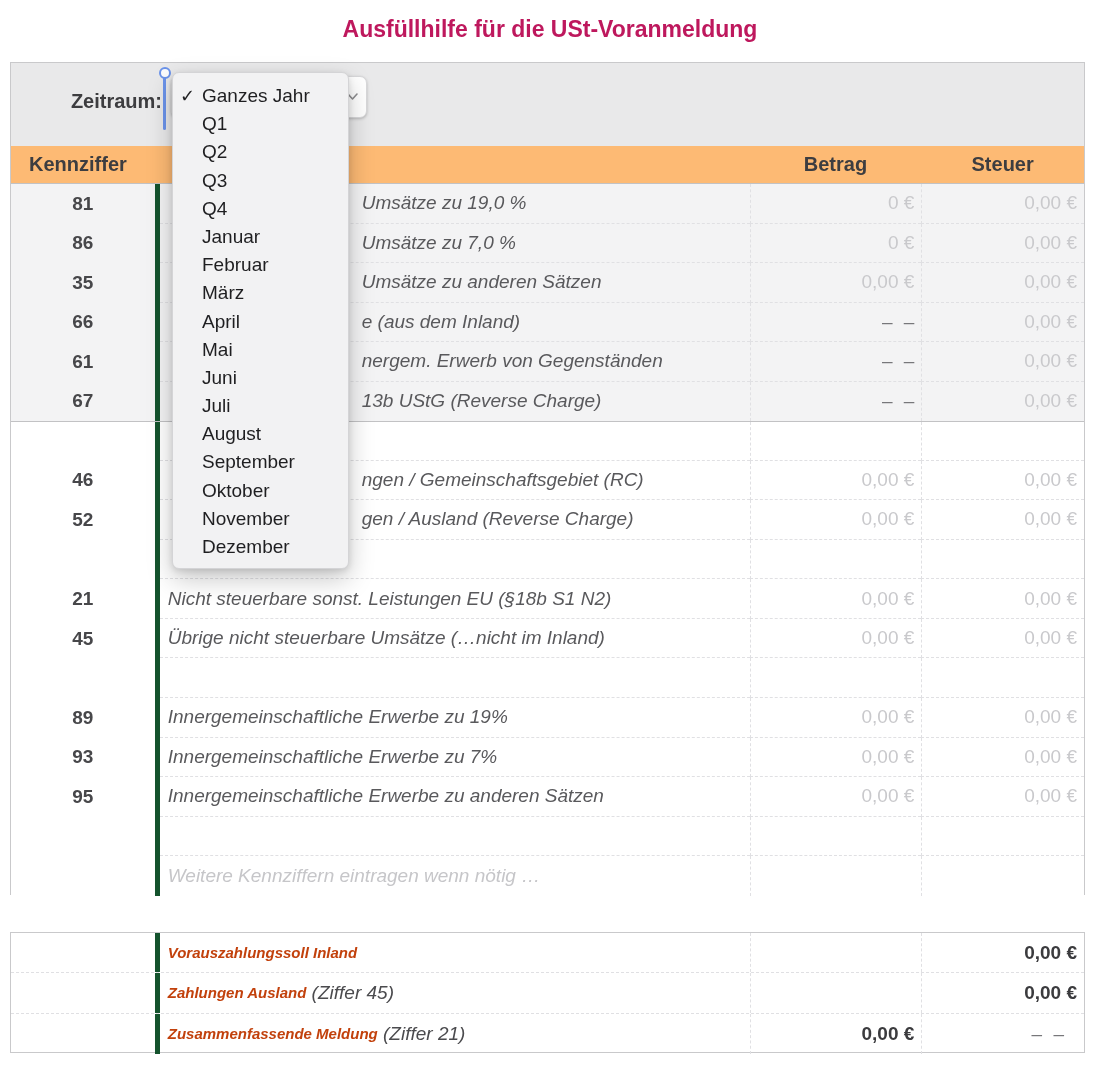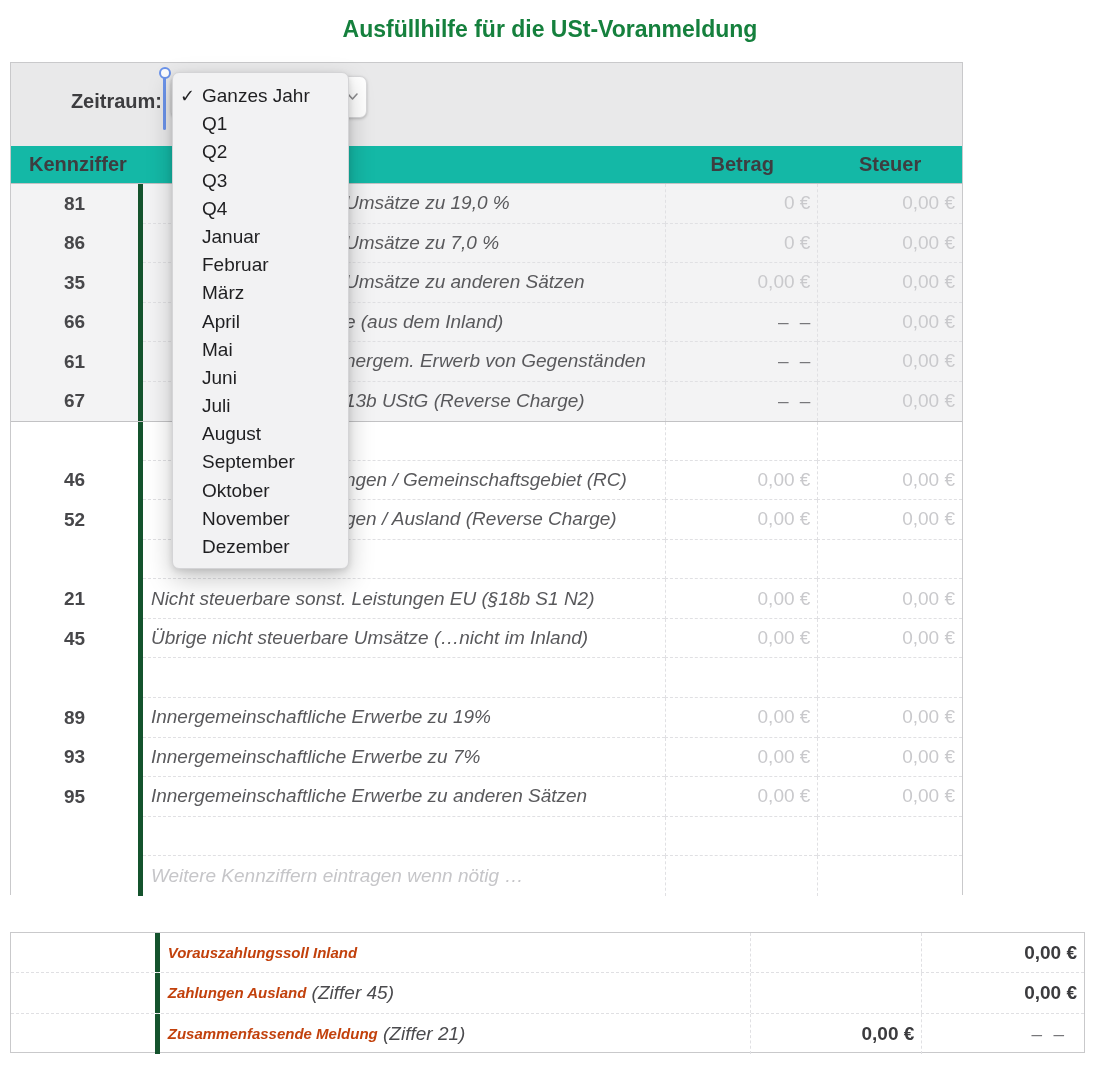--- a/index.html
+++ b/index.html
@@ -1,30 +1,30 @@
 <!DOCTYPE html>
 <html><head>
 <meta charset="utf-8">
 <style>
   html,body{margin:0;padding:0;background:#ffffff;}
   body{width:1100px;height:1072px;font-family:"Liberation Sans",sans-serif;-webkit-font-smoothing:antialiased;}
   #page{position:relative;width:1100px;height:1072px;overflow:hidden;background:#fff;}
 
   
   .page-title{position:absolute;top:16px;left:0;width:1100px;text-align:center;
-    font-size:23px;font-weight:bold;color:#15803d;}
-
-  
-  .main-table{position:absolute;left:10px;top:62px;width:953px;height:833px;
+    font-size:23px;font-weight:bold;color:#be185d;}
+
+  
+  .main-table{position:absolute;left:10px;top:62px;width:1075px;height:833px;
     box-sizing:border-box;border:1px solid #c9c9cb;background:#fff;}
   .band{height:83px;background:#e9e9ea;position:relative;}
   .zeitraum-label{position:absolute;left:0;top:27px;width:151px;text-align:right;
     font-size:20px;font-weight:bold;color:#3d3d40;}
 
-  .hrow{display:flex;height:38px;background:#14b8a6;border-bottom:1px solid #c2c2c4;box-sizing:border-box;}
+  .hrow{display:flex;height:38px;background:#fdba74;border-bottom:1px solid #c2c2c4;box-sizing:border-box;}
   .hrow .hc1{width:149px;box-sizing:border-box;padding-left:18px;display:flex;align-items:center;
     font-size:20px;font-weight:bold;color:#3d3d40;}
   .hrow .hc2{width:591px;}
   .hrow .hc3{width:172px;display:flex;align-items:center;justify-content:center;
     font-size:20px;font-weight:bold;color:#3d3d40;}
   .hrow .hc4{width:163px;display:flex;align-items:center;justify-content:center;
     font-size:20px;font-weight:bold;color:#3d3d40;text-align:right;}
 
   .trow{display:flex;box-sizing:border-box;}
   .arow{height:39.5px;background:#f3f3f4;}

